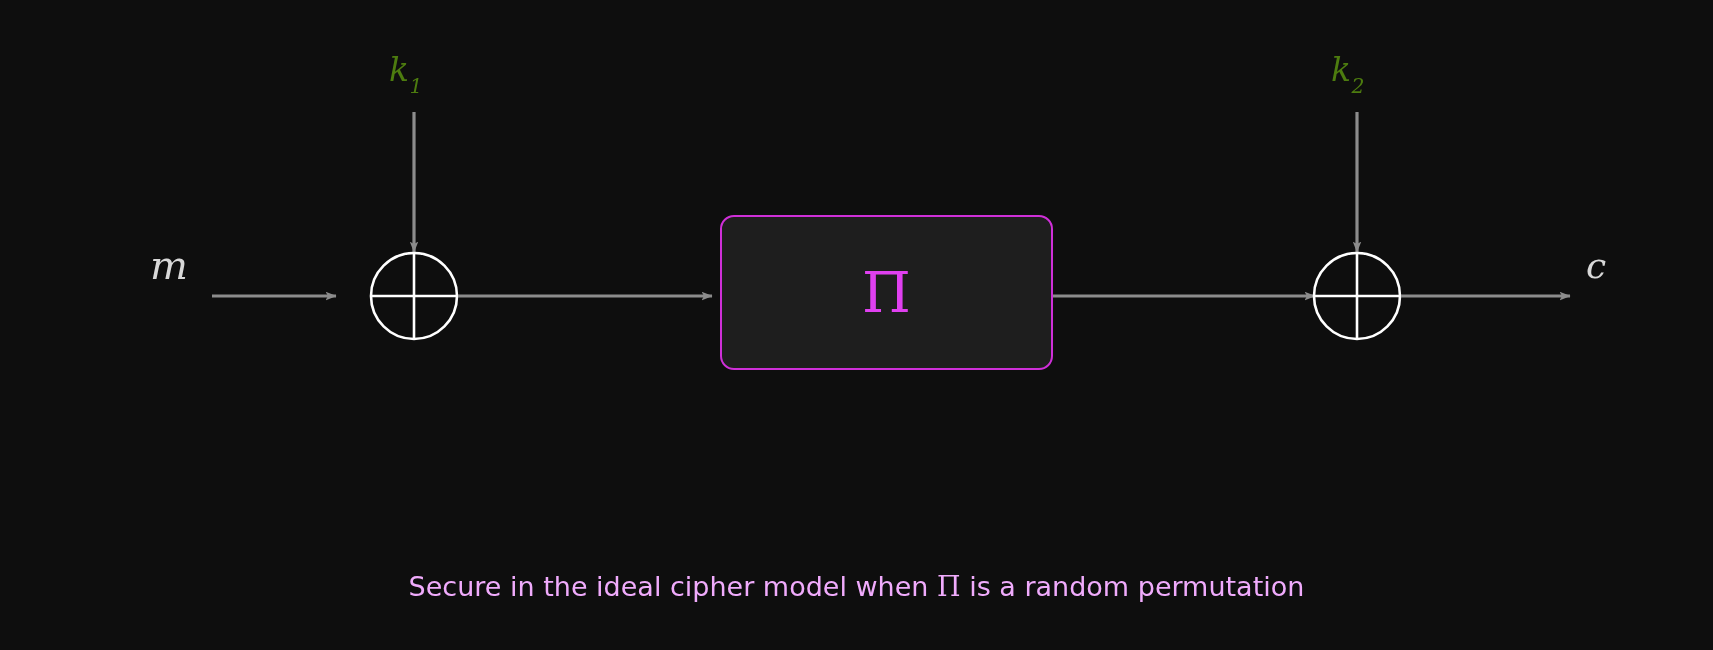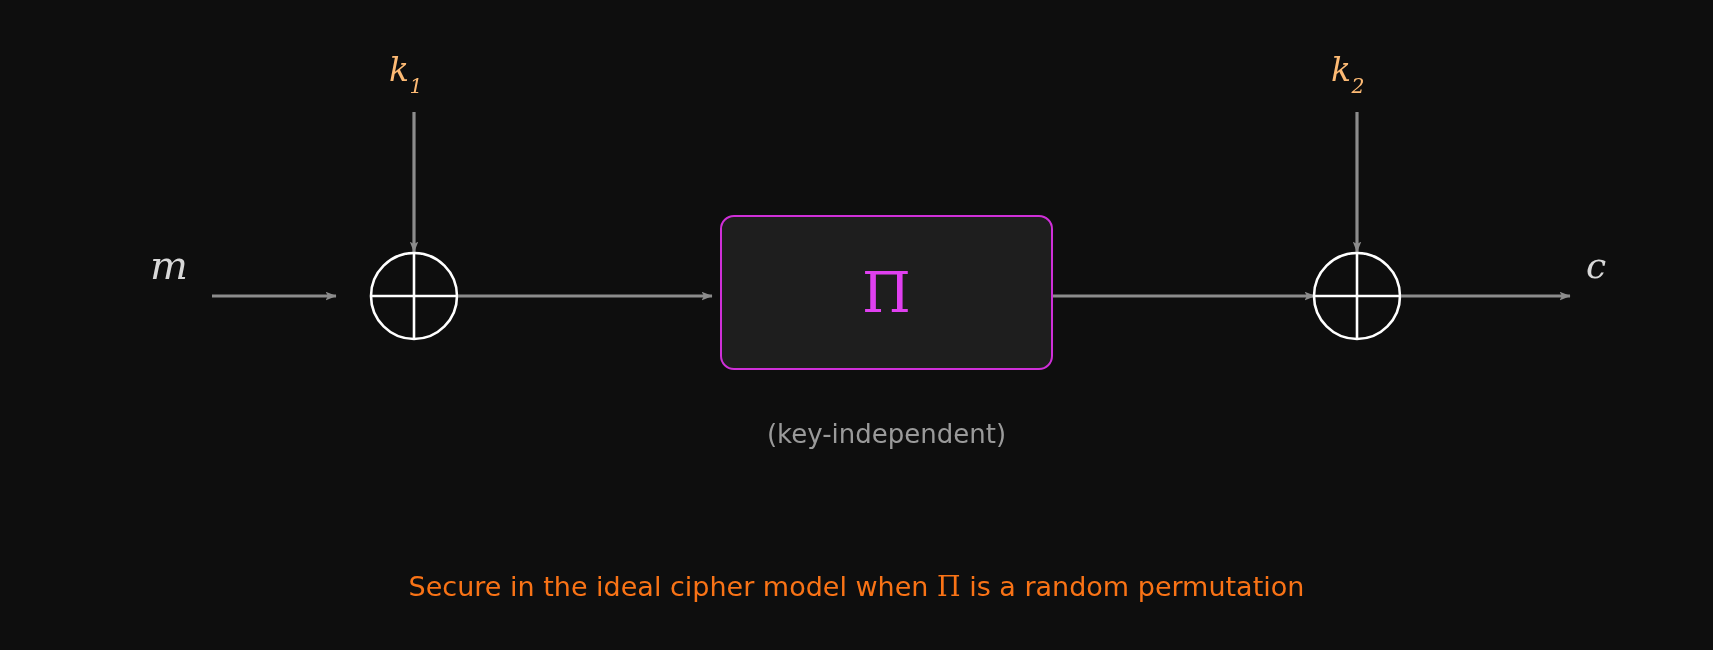--- a/index.html
+++ b/index.html
@@ -23,21 +23,21 @@
   .svg-layer {
     position: absolute;
     left: 0; top: 0;
     width: 1713px;
     height: 650px;
   }
   .math-label {
     position: absolute;
     font-family: "DejaVu Serif", serif;
     font-style: italic;
-    color: #fdba74;
+    color: #4d7c0f;
     white-space: nowrap;
     line-height: 1;
   }
   .math-label .sub {
     font-size: 0.62em;
     font-style: italic;
     vertical-align: sub;
     position: relative;
     top: 0.22em;
     left: 0.02em;
@@ -99,21 +99,21 @@
   .caption-line {
     display: block;
     white-space: nowrap;
   }
   #footer-note {
     position: absolute;
     left: 0;
     top: 571px;
     width: 1713px;
     text-align: center;
-    color: #f97316;
+    color: #f0abfc;
     font-size: 27px;
     font-family: "DejaVu Sans", sans-serif;
     white-space: nowrap;
   }
   #footer-note .serif-pi {
     font-family: "DejaVu Serif", serif;
     font-style: normal;
   }
 </style>
 </head>
@@ -155,18 +155,17 @@
 
   <div class="math-label" id="label-k2"><span>k</span><span class="sub">2</span></div>
 
   <div class="math-label" id="label-c">c</div>
 
   <div id="perm-box">
     <span id="perm-symbol">Π</span>
   </div>
 
   <div id="caption-block">
-    <span class="caption-line">(key-independent)</span>
   </div>
 
   <div id="footer-note"><span>Secure in the ideal cipher model when </span><span class="serif-pi">Π</span><span> is a random permutation</span></div>
 
 </div>
 
 </body></html>

